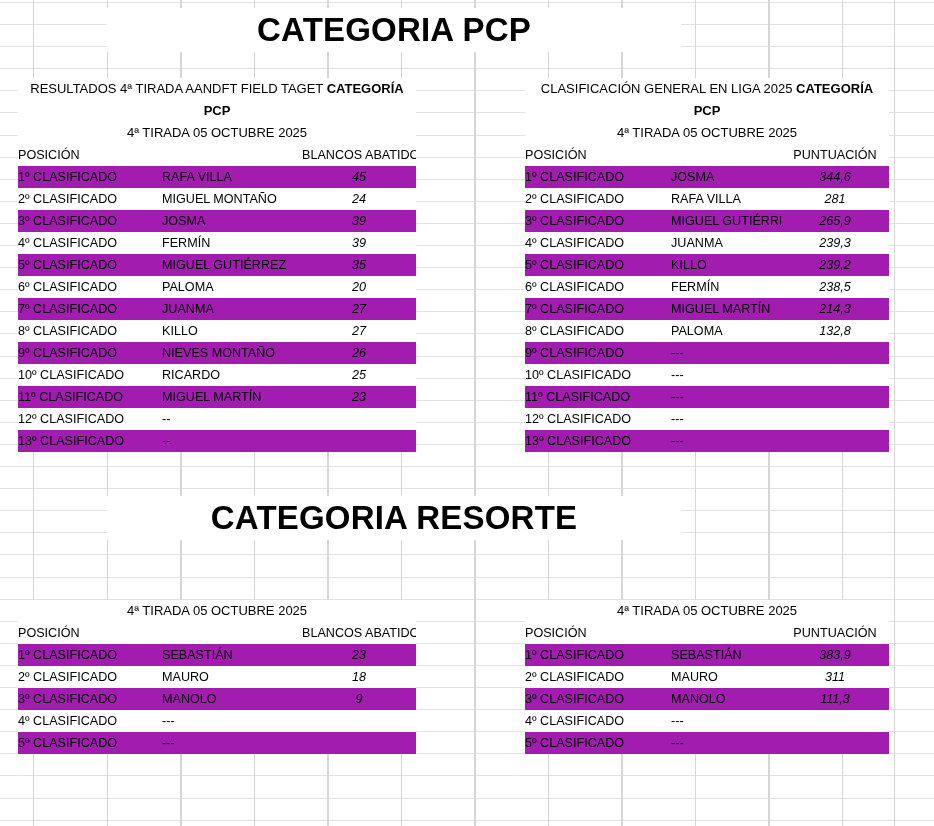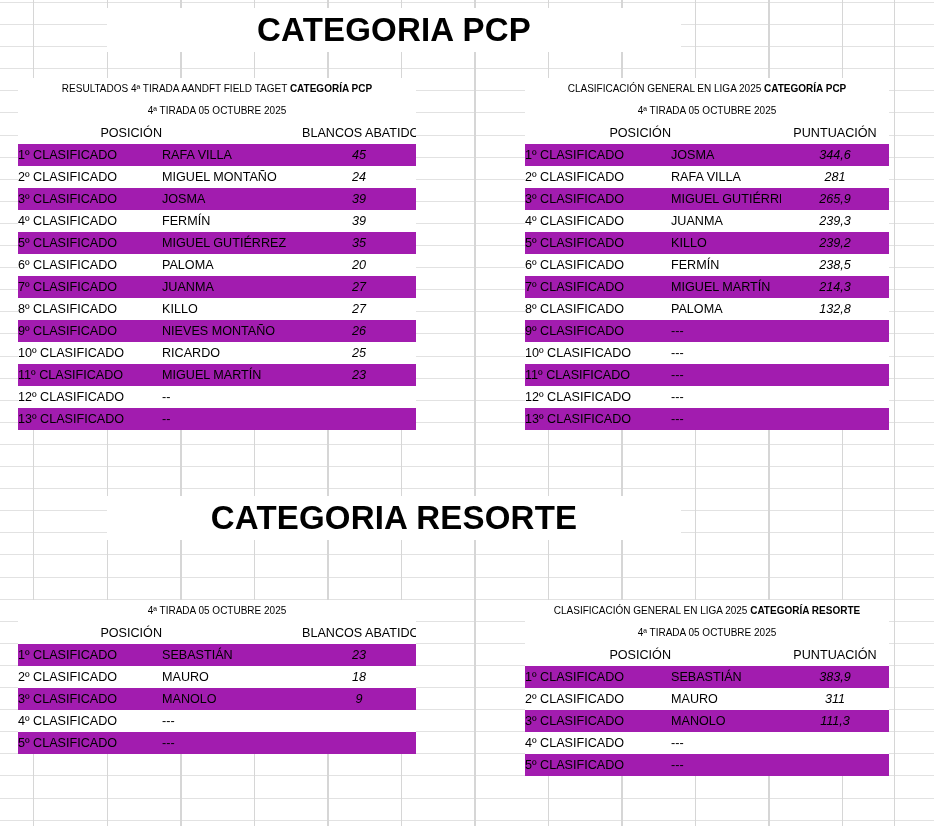--- a/index.html
+++ b/index.html
@@ -62,21 +62,21 @@
   .block {
     position: absolute;
     background: #ffffff;
   }
   .block.left  { left: 18px;  width: 398px; }
   .block.right { left: 525px; width: 364px; }
 
   .blk-head {
     background: #ffffff;
     text-align: center;
-    font-size: 10px;
+    font-size: 13px;
     line-height: 22px;
     padding: 0 2px;
     white-space: normal;
   }
   .blk-head .b { font-weight: bold; }
 
   table.rank {
     border-collapse: collapse;
     width: 100%;
     table-layout: fixed;
@@ -85,21 +85,21 @@
     padding: 0;
     margin: 0;
     font-size: 12.6px;
     line-height: 22px;
     height: 22px;
     font-weight: normal;
     white-space: nowrap;
     overflow: hidden;
   }
   table.rank thead th { text-align: center; }
-  table.rank thead th.c-pos  { text-align: right; }
+  table.rank thead th.c-pos  { text-align: left; }
   table.rank thead th.c-name { text-align: center; }
   table.rank thead th.c-val  { text-align: center; }
 
   tr.shaded td { background: #a21caf; }
   tr.plain  td { background: #ffffff; }
 
   td.c-pos  { text-align: left;   padding-left: 14px; }
   td.c-name { text-align: left;   padding-left: 8px;  }
   td.c-val  { text-align: center; font-style: italic; }
 
@@ -330,23 +330,20 @@
             <tr class="shaded">
               <td class="c-pos">5º CLASIFICADO</td>
               <td class="c-name">---</td>
               <td class="c-val"></td>
             </tr>
           </tbody>
       </table>
     </div>
 
     <div class="block right" style="top:600px;">
-      <div class="blk-head">
-        <span>CLASIFICACIÓN GENERAL EN LIGA 2025 </span><span class="b">CATEGORÍA RESORTE</span>
-      </div>
       <div class="blk-head">4ª TIRADA 05 OCTUBRE 2025</div>
       <table class="rank">
         <thead>
           <tr>
             <th class="c-pos">POSICIÓN</th>
             <th class="c-name"></th>
             <th class="c-val">PUNTUACIÓN</th>
           </tr>
         </thead>
         <tbody>

